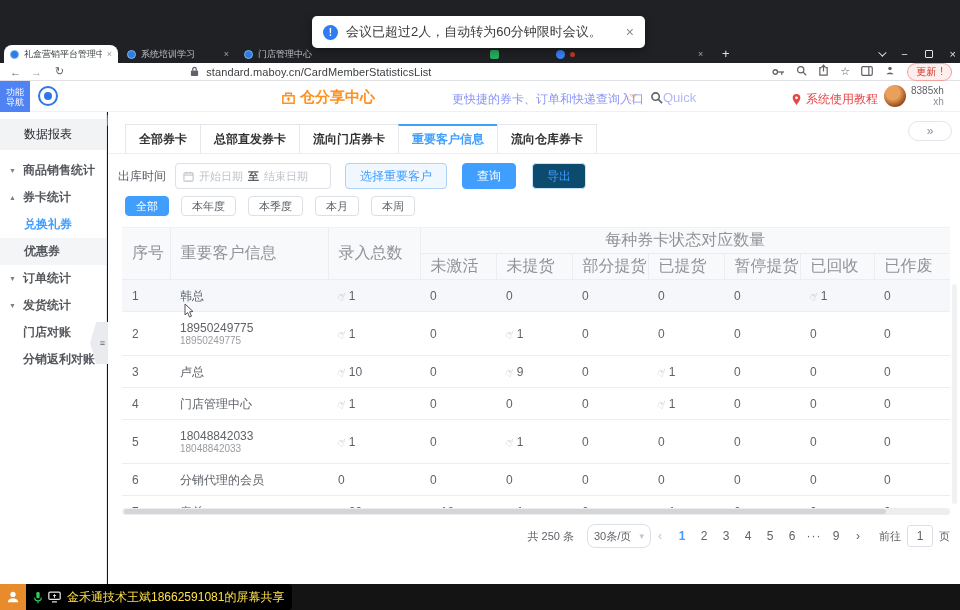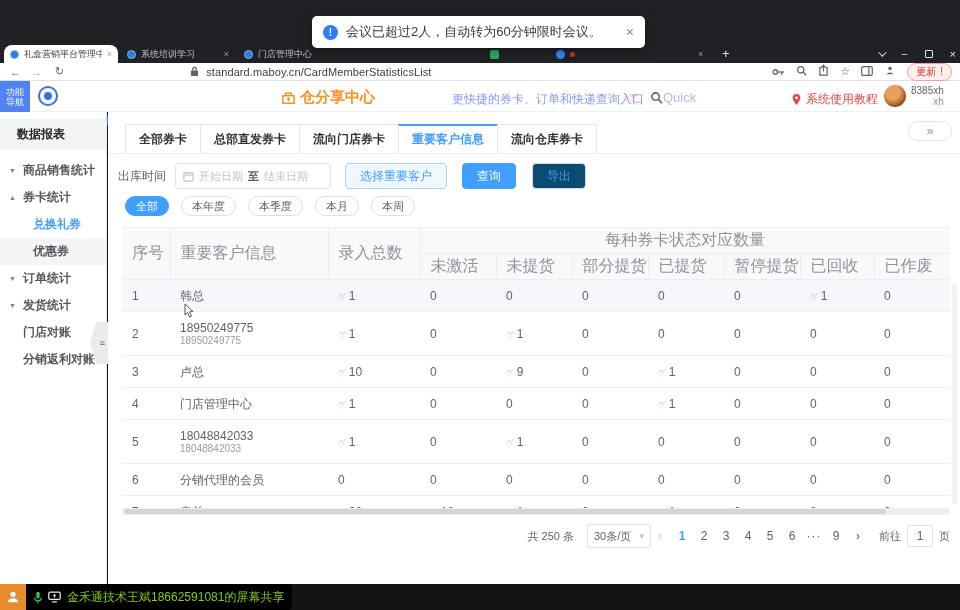--- a/index.html
+++ b/index.html
@@ -70,25 +70,25 @@
               font-size:12px; color:var(--red,#e64545); }
   .avatar { position:absolute; left:884px; top:4px; width:22px; height:22px; border-radius:50%;
             background:radial-gradient(circle at 40% 35%, #e8a05a 0 35%, #9c4f1f 70%, #5e2f12 100%); }
   .userblock { position:absolute; left:911px; top:4px; font-size:10px; color:#5f6368; line-height:11px; }
   .userblock .sub { color:#8a8f99; }
 
   
   .sidebar { position:absolute; left:0; top:112px; width:107px; bottom:26px; background:#fff;
              border-right:1px solid #e8eaec; }
   .sb-title { margin-top:7px; height:31px; background:#f2f3f5; display:flex; align-items:center;
-              padding-left:17px; font-size:12px; font-weight:bold; color:#24262a; }
+              padding-left:24px; font-size:12px; font-weight:normal; color:#24262a; }
   .sb-items { margin-top:7px; }
   .sb-item { height:27px; display:flex; align-items:center; padding-left:9px; font-size:12px; color:#54575c;font-weight:bold; }
   .sb-arrow { font-size:7px; color:#7d8087; margin-right:6px; width:8px; flex:none; }
-  .sb-item.indent { padding-left:33px; }
+  .sb-item.indent { padding-left:24px; }
   .sb-item.noarrow { padding-left:23px; }
   .sb-item.active { color:var(--primary,#409eff); }
   .sb-item.shaded { background:#f4f5f7; }
   .sb-handle { position:absolute; left:90px; top:210px; width:18px; height:42px; background:#e9ebef;
                clip-path:polygon(100% 0,100% 100%,35% 100%,0 50%,35% 0);
                display:flex; align-items:center; justify-content:flex-end; padding-right:3px;
                font-size:9px; color:#5f6368; }
 
   
   .main { position:absolute; left:108px; top:112px; right:0; bottom:26px; background:#fff; overflow:hidden; }
@@ -107,21 +107,21 @@
   .daterange { width:156px; height:26px; border:1px solid #dcdfe6; border-radius:4px; display:flex;
                align-items:center; padding:0 7px; gap:5px; background:#fff; }
   .ph { font-size:11px; color:#bfc4cc; }
   .sep { font-size:11px; color:#5a5e66; font-weight:bold; }
   .btn { height:26px; border-radius:4px; font-size:12px; display:flex; align-items:center; padding:0 14px; }
   .btn-plain { margin-left:14px; background:#f0f7ff; border:1px solid #aed3f8; color:var(--primary,#409eff); }
   .btn-primary { margin-left:15px; background:var(--primary,#409eff); color:#fff; border:1px solid var(--primary,#409eff); }
   .btn-export { margin-left:16px; background:#0c4a6e; border:1px solid #c6e2ff; color:var(--primary,#409eff); }
 
   .quickrow { position:absolute; left:17px; top:84px; display:flex; gap:12px; }
-  .qbtn { height:20px; border-radius:10px; font-size:11px; display:flex; align-items:center; padding:0 10px;
+  .qbtn { height:20px; border-radius:4px; font-size:11px; display:flex; align-items:center; padding:0 10px;
           border:1px solid #dcdfe6; color:#5a5e66; background:#fff; }
   .qbtn.active { background:var(--primary,#409eff); border-color:var(--primary,#409eff); color:#fff; }
 
   
   .table-wrap { position:absolute; left:14px; top:115px; width:829px; height:282px; overflow:hidden; }
   table.dtable { border-collapse:collapse; table-layout:fixed; width:828px; }
   .dtable thead th { background:#f8f9fb; color:#909399; font-weight:normal; font-size:16px; text-align:left;
                      padding:0 10px; height:26px; border-right:1px solid #eaedf1; border-bottom:1px solid #eaedf1;
                      border-top:1px solid #eef0f3; white-space:nowrap; overflow:hidden; }
   .dtable thead th.group { text-align:center; }
@@ -137,42 +137,42 @@
              border-radius:4px; }
   .hscroll .thumb { position:absolute; left:2px; top:1px; bottom:1px; width:92%; background:#d3d5d9;
                     border-radius:3px; }
   .vscroll { position:absolute; left:844px; top:172px; width:5px; height:220px; background:#f0f1f3;
              border-radius:3px; }
 
   
   .pager { position:absolute; top:412px; right:10px; height:24px; display:flex; align-items:center;
            font-size:11px; color:#606266; }
   .pg-total { margin-right:13px; }
-  .pg-size { width:64px; height:24px; border:1px solid #dcdfe6; border-radius:2px; display:flex;
+  .pg-size { width:64px; height:24px; border:1px solid #dcdfe6; border-radius:8px; display:flex;
              align-items:center; justify-content:space-between; padding:0 6px; color:#606266; background:#fff; }
   .pg-size .caret { color:#c0c4cc; font-size:9px; }
   .pg-nav { width:18px; text-align:center; font-size:12px; color:#c0c4cc; }
   .pg-nav.next { color:#606266; }
   .pg-pages { display:flex; margin:0 2px; }
   .pg-page { min-width:22px; text-align:center; font-size:12px; color:#606266; }
   .pg-page.active { color:var(--primary,#409eff); font-weight:bold; }
   .pg-page.dots { letter-spacing:1px; color:#606266; }
   .pg-goto { margin-left:12px; display:flex; align-items:center; gap:6px; }
   .pg-input { width:26px; height:22px; border:1px solid #dcdfe6; border-radius:3px; text-align:center;
               font-size:12px; color:#606266; font-family:inherit; }
 
   
   .bottom { position:absolute; left:0; bottom:0; right:0; height:26px; background:#141414; }
   .share-seg { position:absolute; left:0; top:0; height:26px; width:292px; background:#000;
                display:flex; align-items:center; border-radius:0 4px 4px 0; }
   .share-person { width:26px; height:26px; background:#e78b2d; display:flex; align-items:center;
                   justify-content:center; flex:none; }
   .share-mic { margin-left:7px; display:flex; align-items:center; }
   .share-screen { margin-left:5px; display:flex; align-items:center; }
-  .share-text { margin-left:6px; color:#84cc16; font-size:12px; white-space:nowrap; }
+  .share-text { margin-left:6px; color:#fde047; font-size:12px; white-space:nowrap; }
 
   
   .cursor { position:absolute; left:184px; top:303px; z-index:70; }
 </style>
 </head>
 <body>
 
 <div class="screen" style="--primary: #409eff; --orange: #ff8f1f; --purple: #8a93f8; --red: #e64545; --toastblue: #2e7bf6;">
 
   <div class="chrome-dark">

